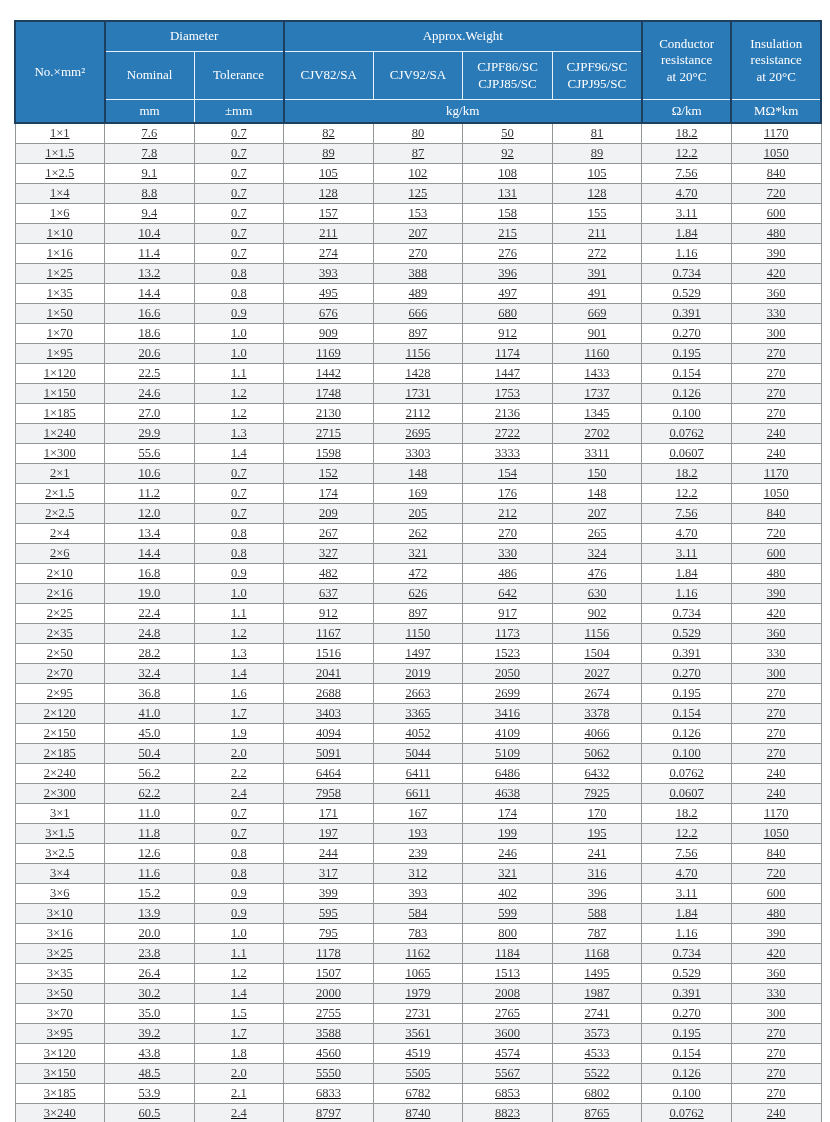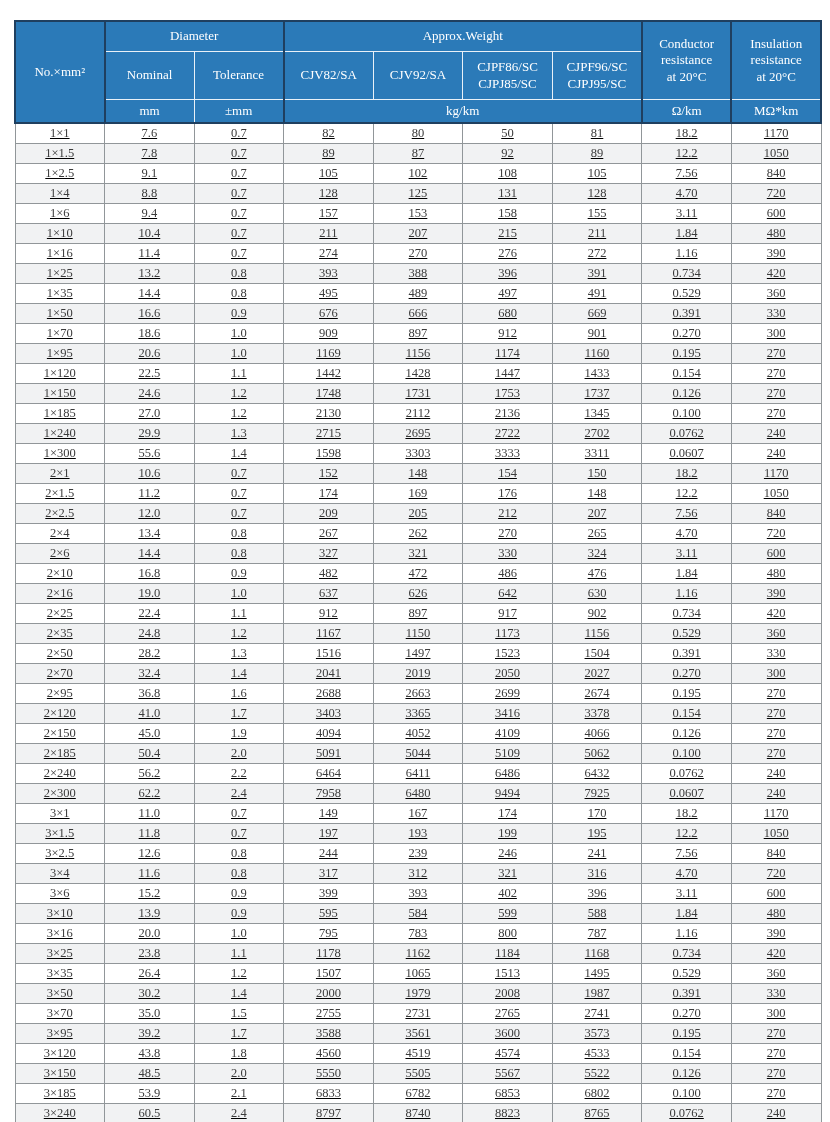--- a/index.html
+++ b/index.html
@@ -465,31 +465,31 @@
           <td>6486</td>
           <td>6432</td>
           <td>0.0762</td>
           <td>240</td>
         </tr>
         <tr>
           <td>2×300</td>
           <td>62.2</td>
           <td>2.4</td>
           <td>7958</td>
-          <td>6480</td>
-          <td>9494</td>
+          <td>6611</td>
+          <td>4638</td>
           <td>7925</td>
           <td>0.0607</td>
           <td>240</td>
         </tr>
         <tr>
           <td>3×1</td>
           <td>11.0</td>
           <td>0.7</td>
-          <td>149</td>
+          <td>171</td>
           <td>167</td>
           <td>174</td>
           <td>170</td>
           <td>18.2</td>
           <td>1170</td>
         </tr>
         <tr>
           <td>3×1.5</td>
           <td>11.8</td>
           <td>0.7</td>

